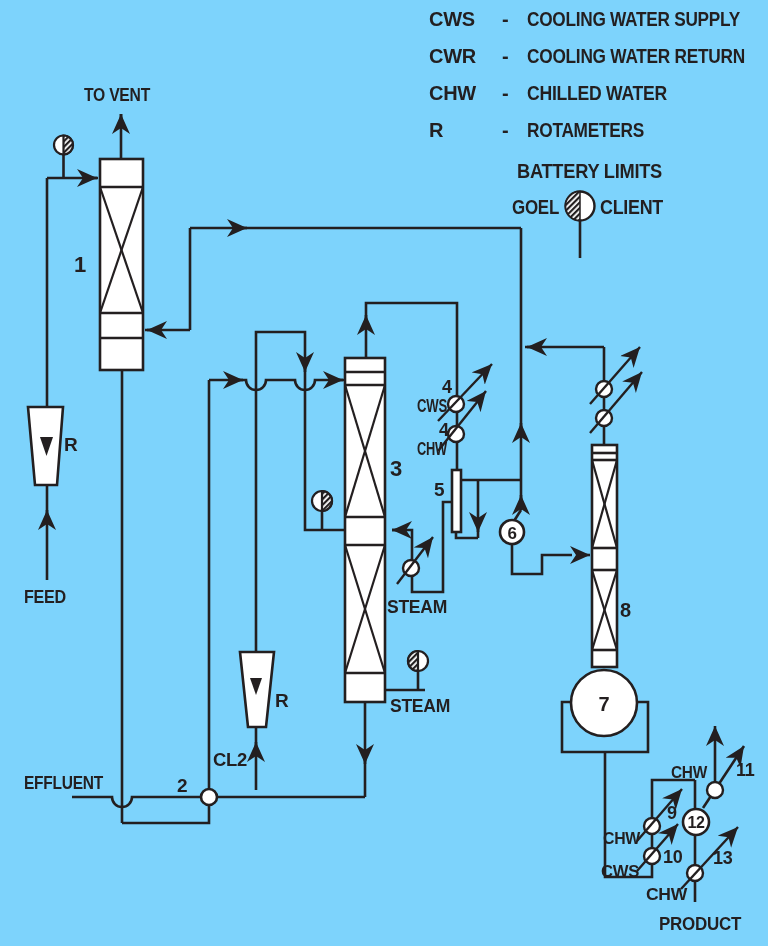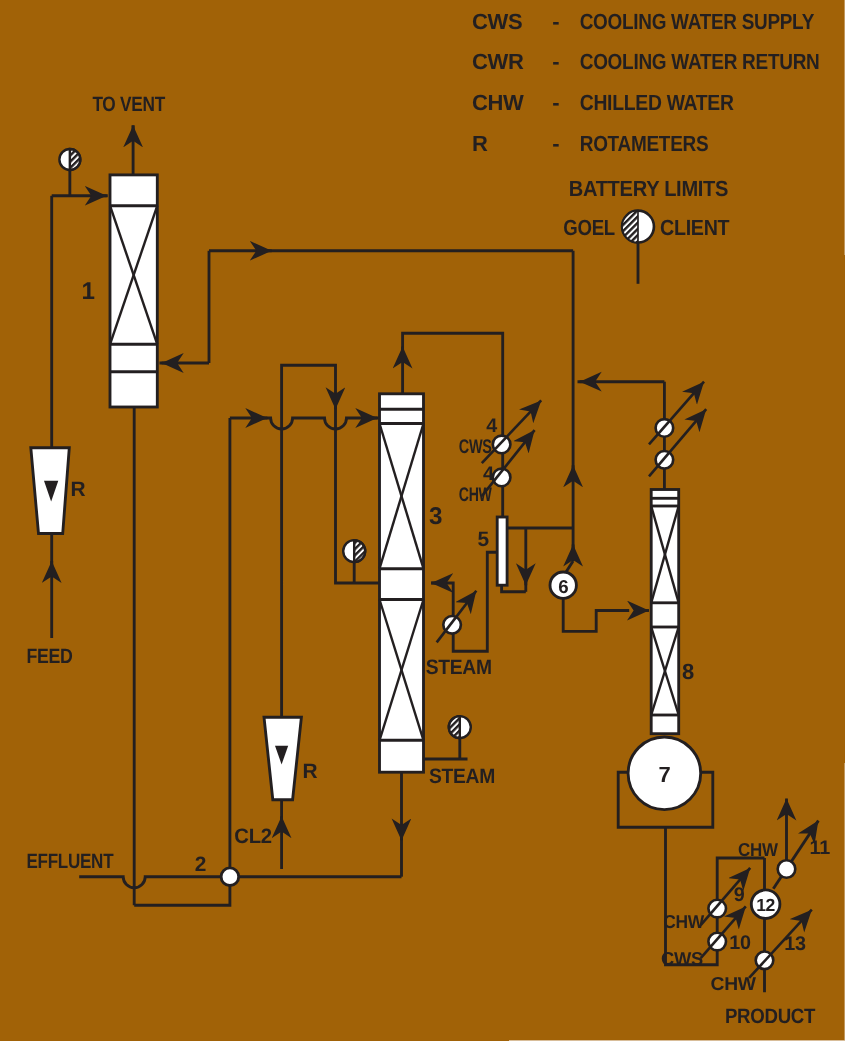--- a/index.html
+++ b/index.html
@@ -1,16 +1,16 @@
 <!DOCTYPE html>
 <html><head>
 <meta charset="utf-8">
 <style>
   html,body{margin:0;padding:0;background:#ffffff;}
-  .page{width:768px;height:946px;position:relative;background:#a16207;overflow:hidden;}
+  .page{width:768px;height:946px;position:relative;background:#7dd3fc;overflow:hidden;}
   svg{display:block;}
   text{font-family:"Liberation Sans","DejaVu Sans",sans-serif;font-weight:700;fill:#231f20;letter-spacing:-0.3px;}
 </style>
 </head>
 <body>
 
 <div class="page">
 <svg width="768" height="946" viewBox="0 0 768 946">
   <defs>
     <marker id="ah" markerUnits="userSpaceOnUse" markerWidth="26" markerHeight="20" refX="20" refY="9" orient="auto">

